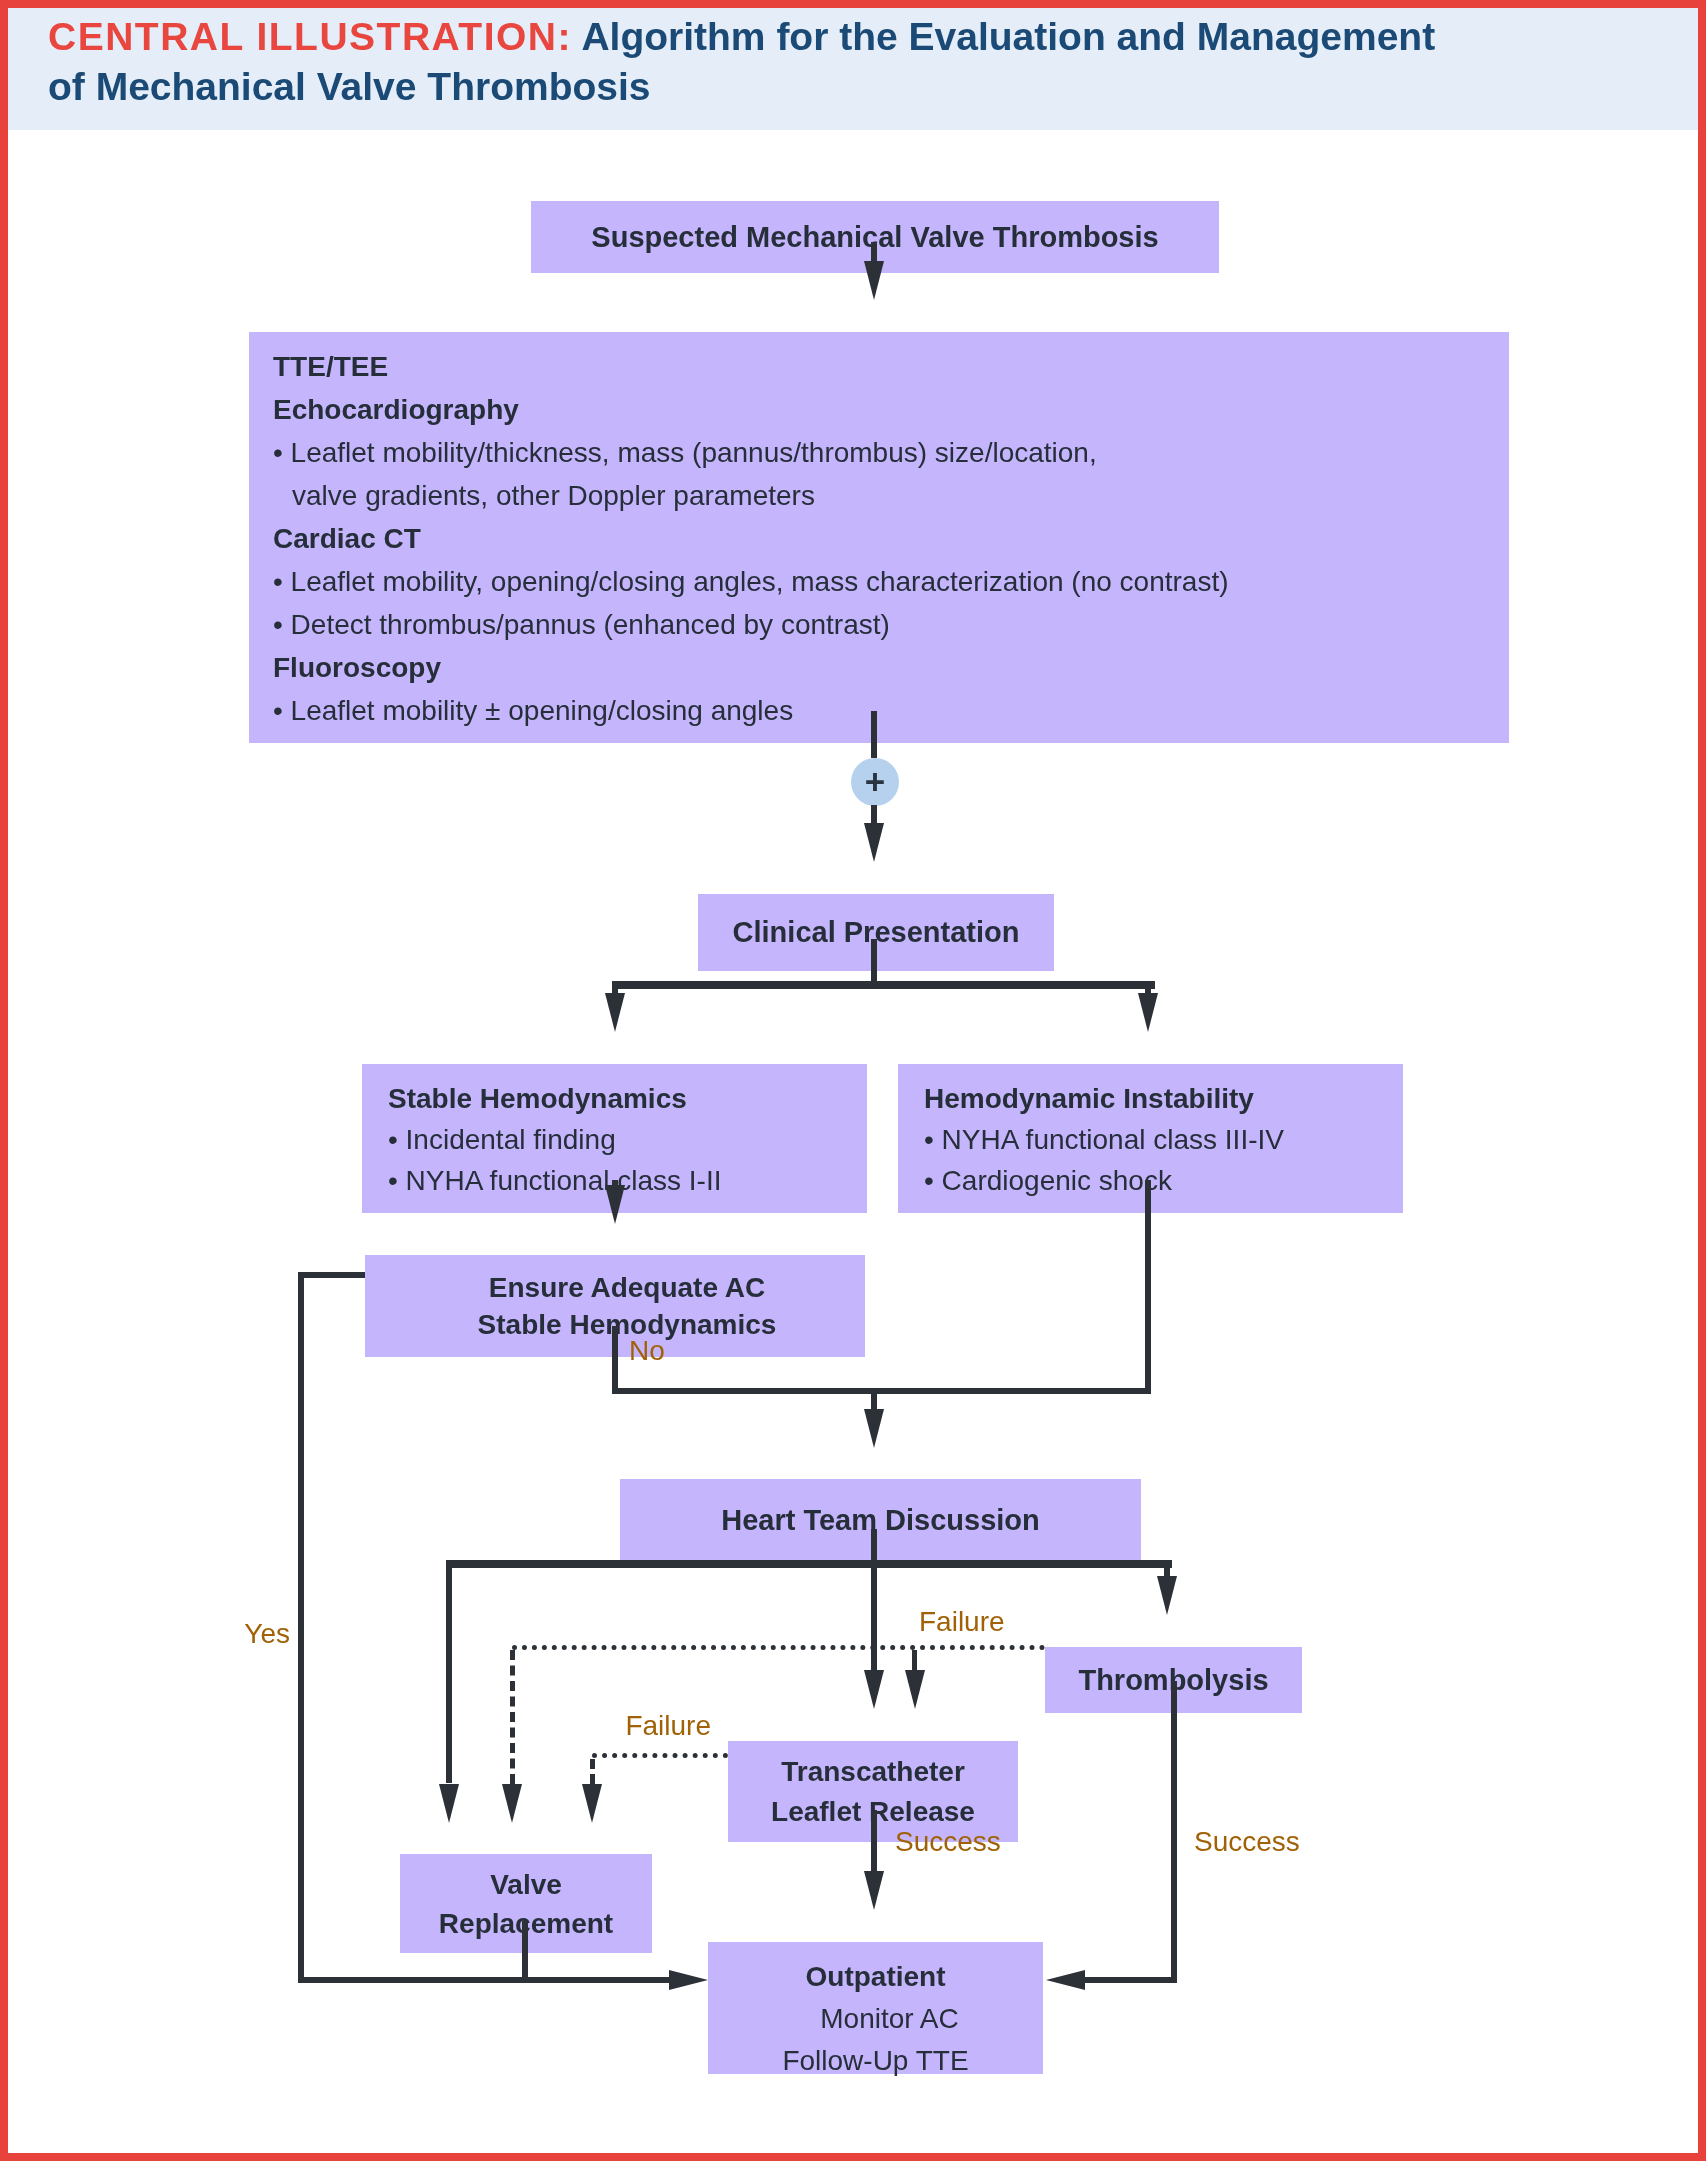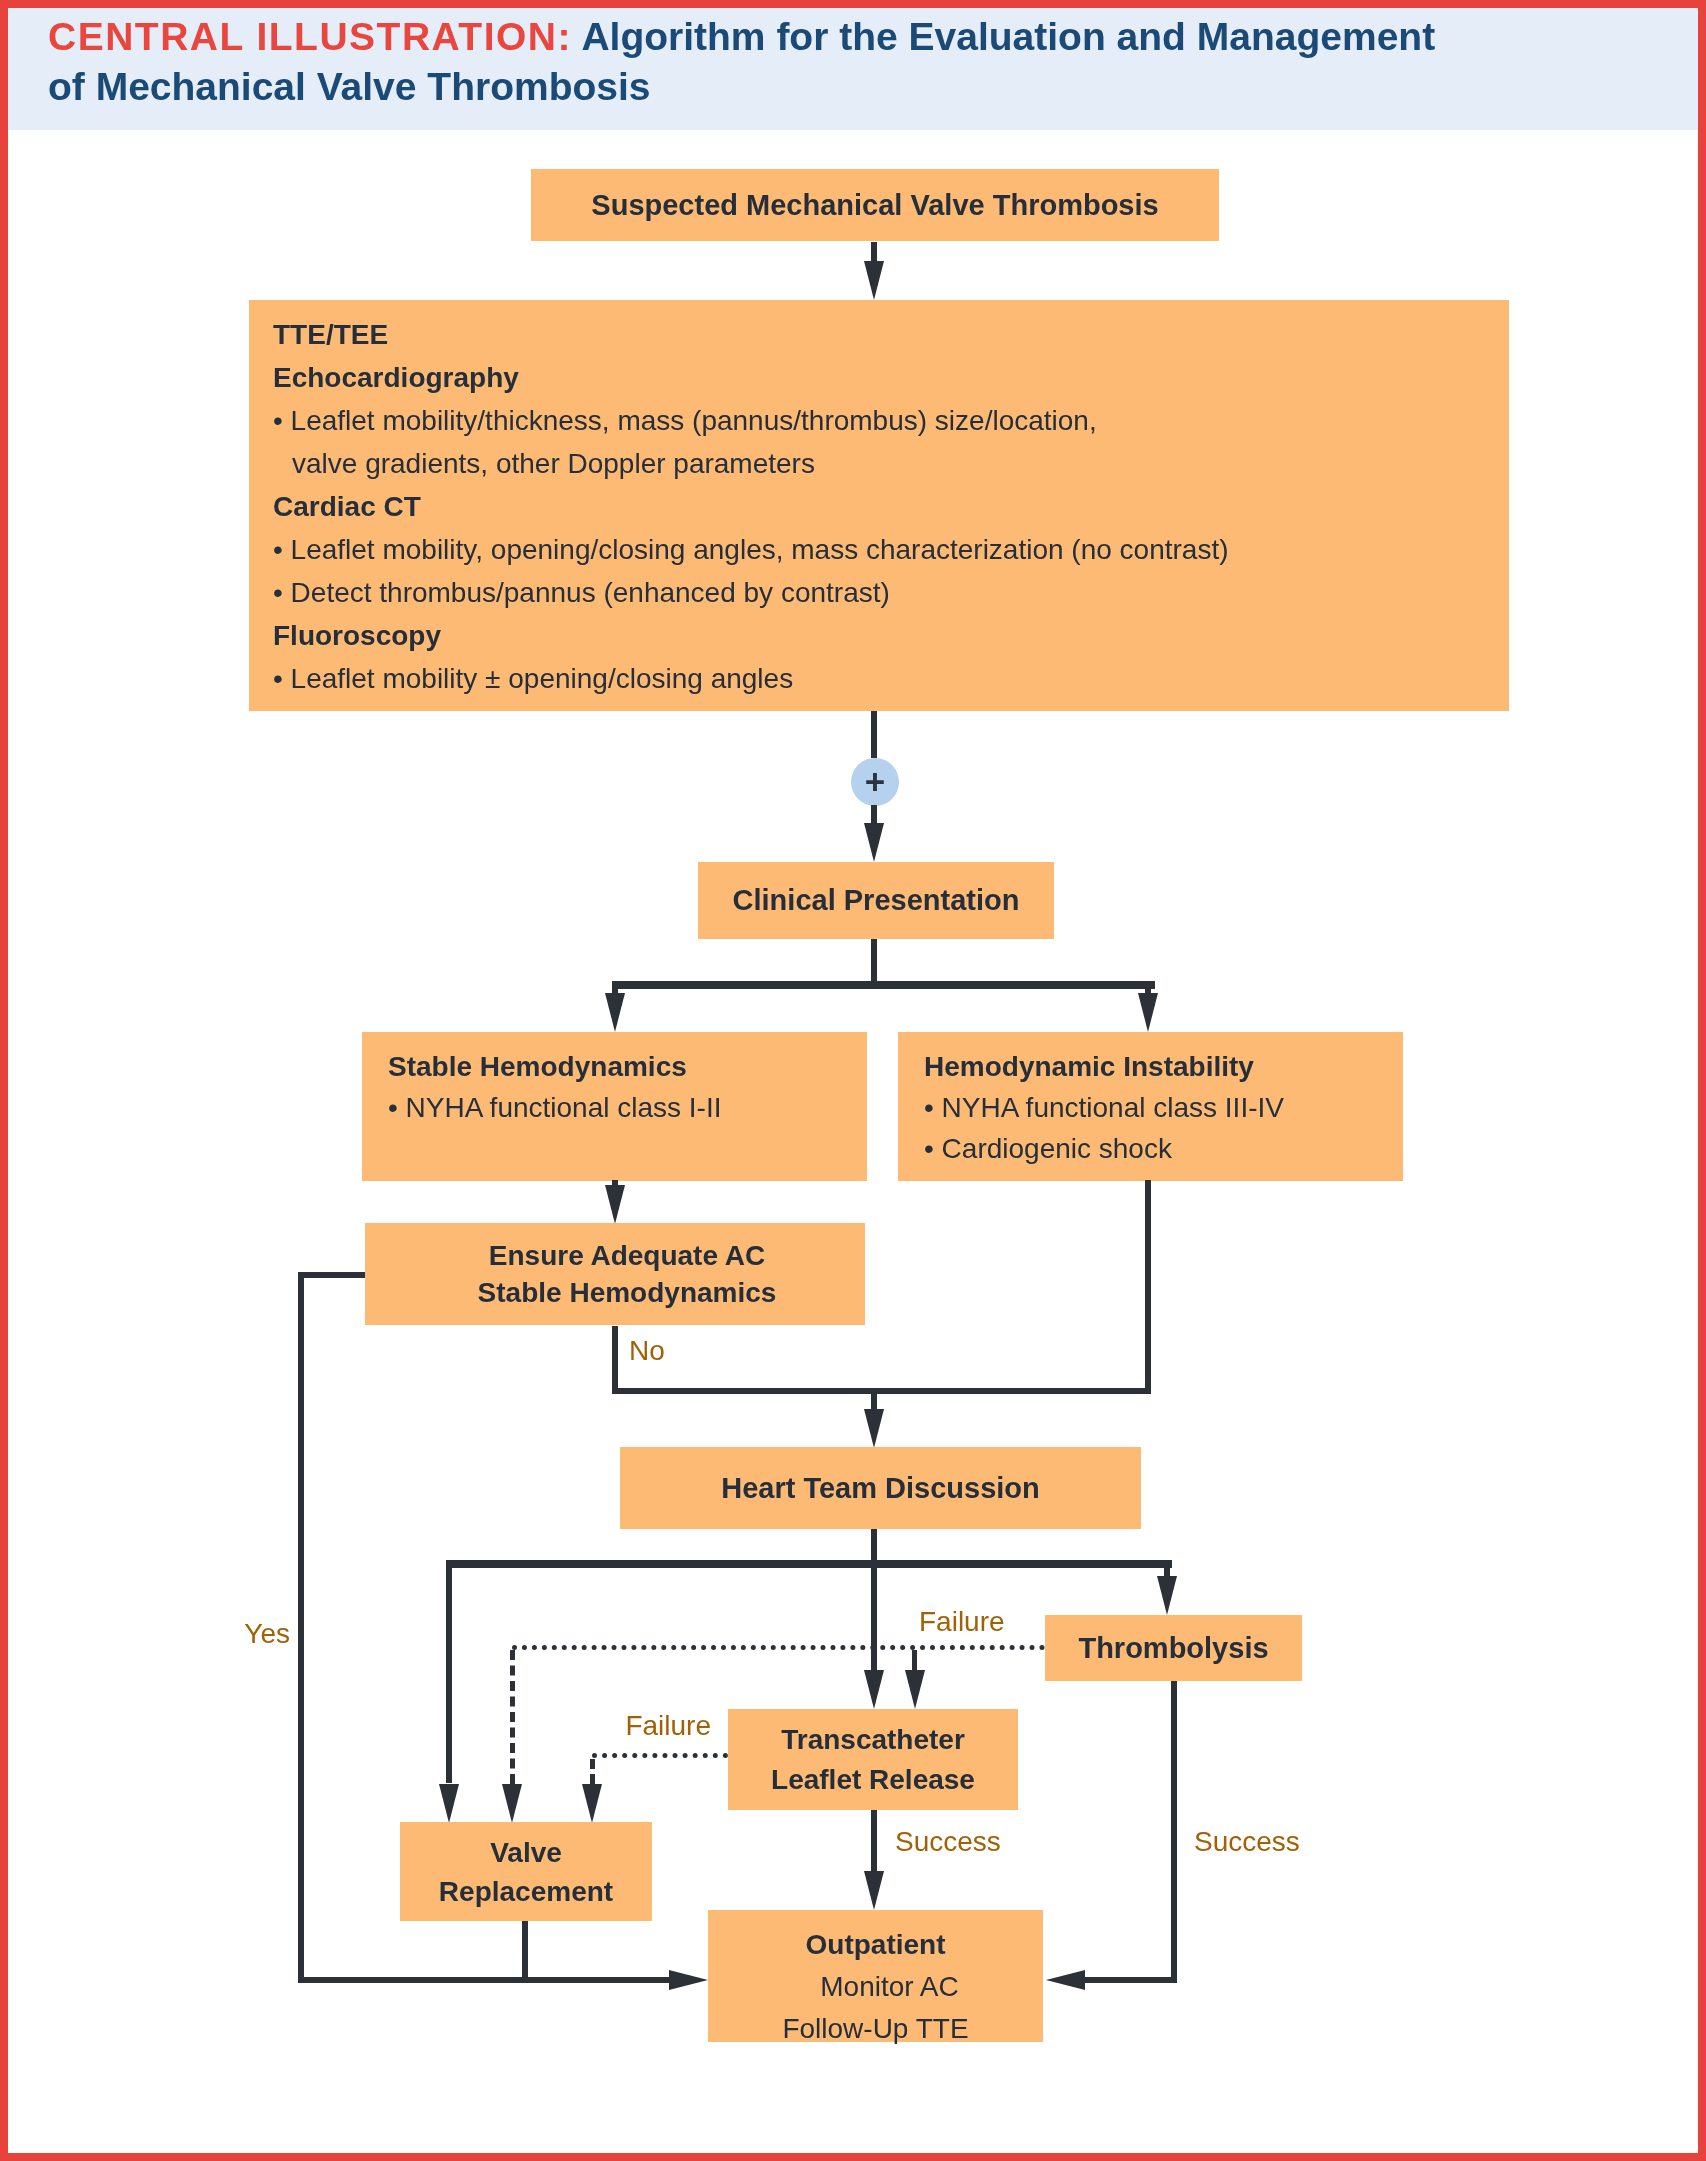--- a/index.html
+++ b/index.html
@@ -22,23 +22,24 @@
     white-space:nowrap;
   }
   #hdr .l1 { font-size:39px; font-weight:bold; line-height:1.0; }
   #hdr .red { color:#e8463e; letter-spacing:1.5px; }
   #hdr .navy { color:#1a4a75; }
   #hdr .l2 { font-size:39px; font-weight:bold; color:#1a4a75; margin-top:11px; line-height:1.0; }
 
   
   .node {
     position:absolute;
-    background:#fdba74;
+    background:#c4b5fd;
     color:#262e39;
     font-size:28px;
+    margin-top:32px;
   }
   .center { display:flex; align-items:center; justify-content:center; text-align:center; font-weight:bold; font-size:29px; }
   .col { display:flex; flex-direction:column; align-items:center; justify-content:center; text-align:center; }
   .ln { line-height:43px; white-space:nowrap; }
   .b { font-weight:bold; }
   .cont { padding-left:19px; }
 
   
   .v { position:absolute; width:6px; background:#2c3138; }
   .h { position:absolute; height:6px; background:#2c3138; }
@@ -108,20 +109,21 @@
 
   <div class="v" style="left:863px;top:931px;height:49px;"></div>
   <div class="h thick" style="left:604px;top:973px;width:543px;"></div>
   <div class="v" style="left:604px;top:980px;height:10px;"></div>
   <div class="ad" style="left:597px;top:985px;"></div>
   <div class="v" style="left:1137px;top:980px;height:10px;"></div>
   <div class="ad" style="left:1130px;top:985px;"></div>
 
   <div class="node" style="left:354px;top:1024px;width:505px;height:149px;padding:14px 26px;">
     <div class="ln b" style="line-height:41px;">Stable Hemodynamics</div>
+    <div class="ln" style="line-height:41px;">• Incidental finding</div>
     <div class="ln" style="line-height:41px;">• NYHA functional class I-II</div>
   </div>
 
   <div class="node" style="left:890px;top:1024px;width:505px;height:149px;padding:14px 26px;">
     <div class="ln b" style="line-height:41px;">Hemodynamic Instability</div>
     <div class="ln" style="line-height:41px;">• NYHA functional class III-IV</div>
     <div class="ln" style="line-height:41px;">• Cardiogenic shock</div>
   </div>
 
   <div class="v" style="left:604px;top:1172px;height:10px;"></div>

